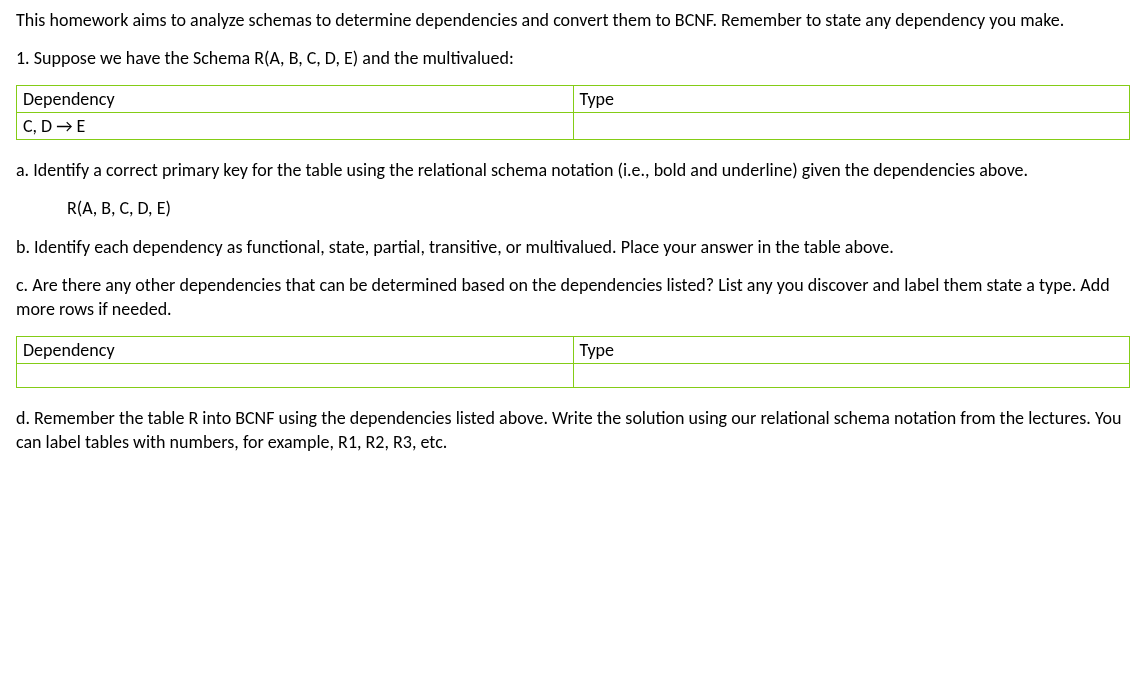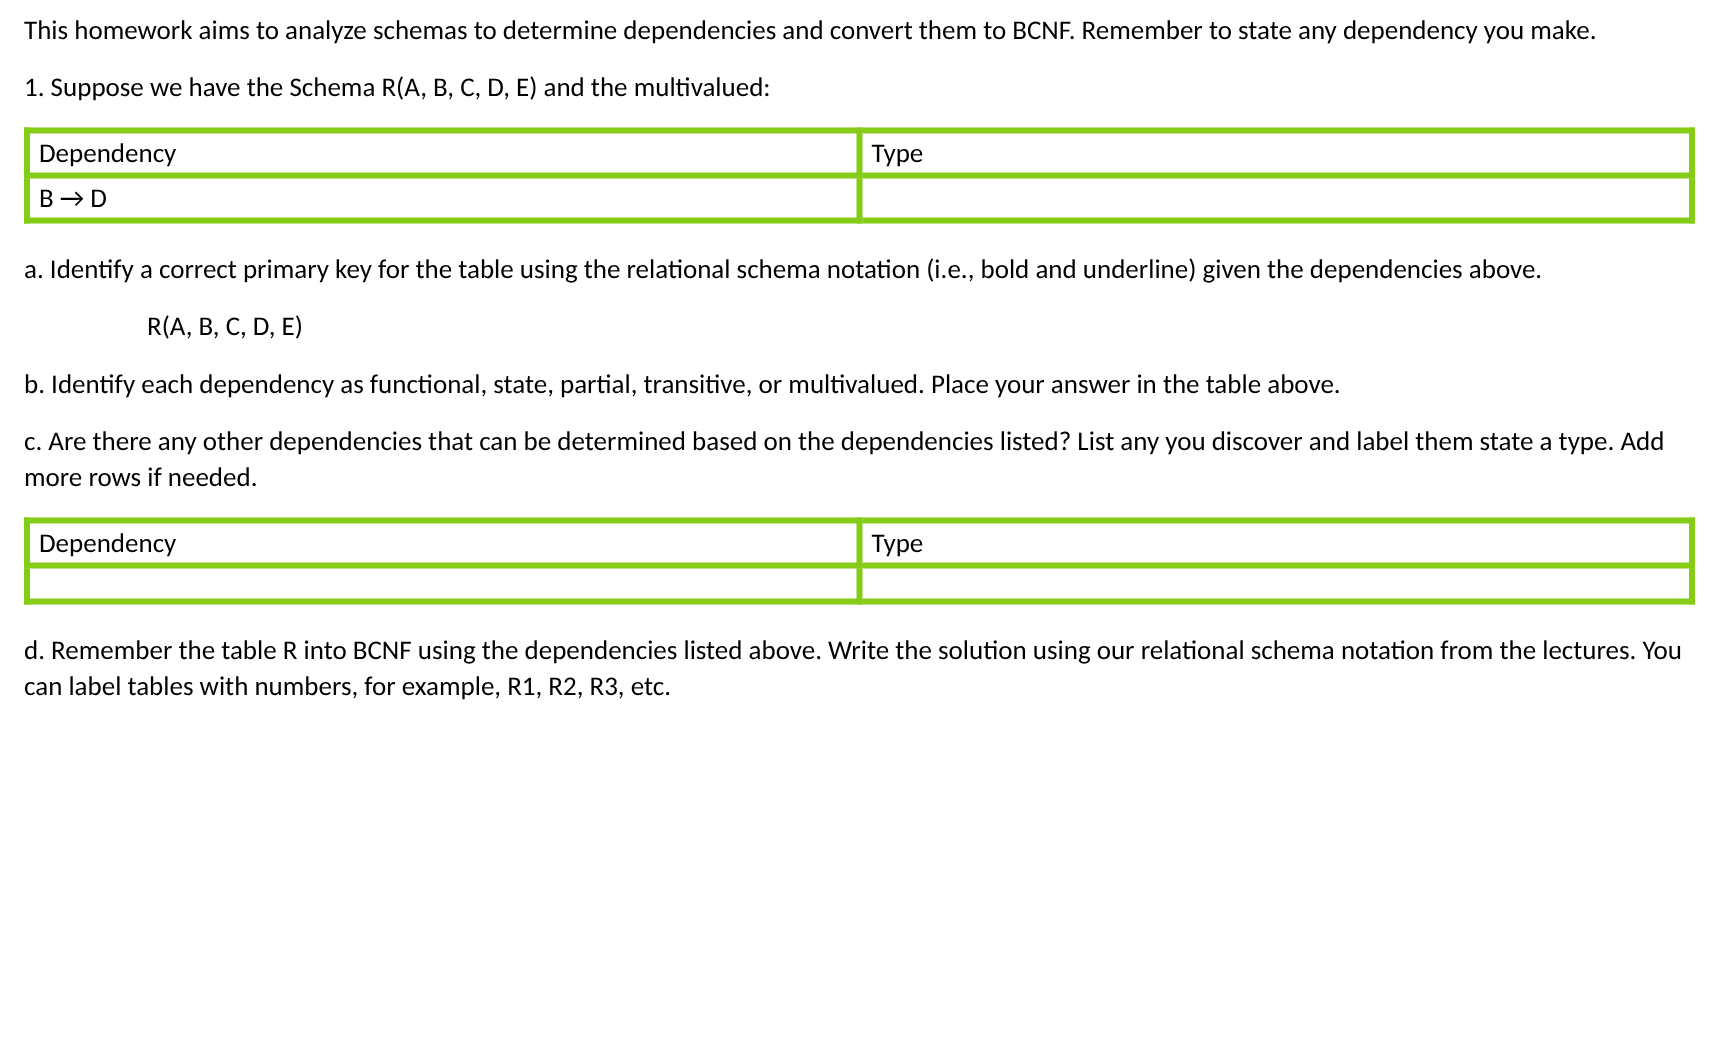--- a/index.html
+++ b/index.html
@@ -19,28 +19,28 @@
     p {
       margin-bottom: 14px;
     }
     table {
       border-collapse: collapse;
       width: 100%;
       margin-bottom: 18px;
       table-layout: fixed;
     }
     td {
-      border: 4px solid #84cc16;
+      border: 1px solid #84cc16;
       padding: 1px 6px;
       vertical-align: top;
       font-size: 18px;
       height: 24px;
     }
     .indent-schema {
-      margin-left: 82px;
+      margin-left: 51px;
       margin-bottom: 14px;
     }
     .bold {
       font-weight: normal;
     }
   </style>
 </head>
 <body>
 
 <p>This homework aims to analyze schemas to determine dependencies and convert them to BCNF. Remember to state any dependency you make.</p>
@@ -49,21 +49,21 @@
   <span>1. Suppose we have the Schema R(</span><span class="bold">A, B, C, D, E</span><span>) and the multivalued:</span>
 </p>
 
 <table>
   <tbody>
       <tr>
     <td>Dependency</td>
     <td>Type</td>
   </tr>
   <tr>
-    <td>B → D</td>
+    <td>C, D → E</td>
     <td></td>
   </tr>
 </tbody>
   </table>
 
 <p>a. Identify a correct primary key for the table using the relational schema notation (i.e., bold and underline) given the dependencies above.</p>
 
 <p class="indent-schema bold">
   <span>R(</span><span>A, B, C, D, E</span><span>)</span>
 </p>

